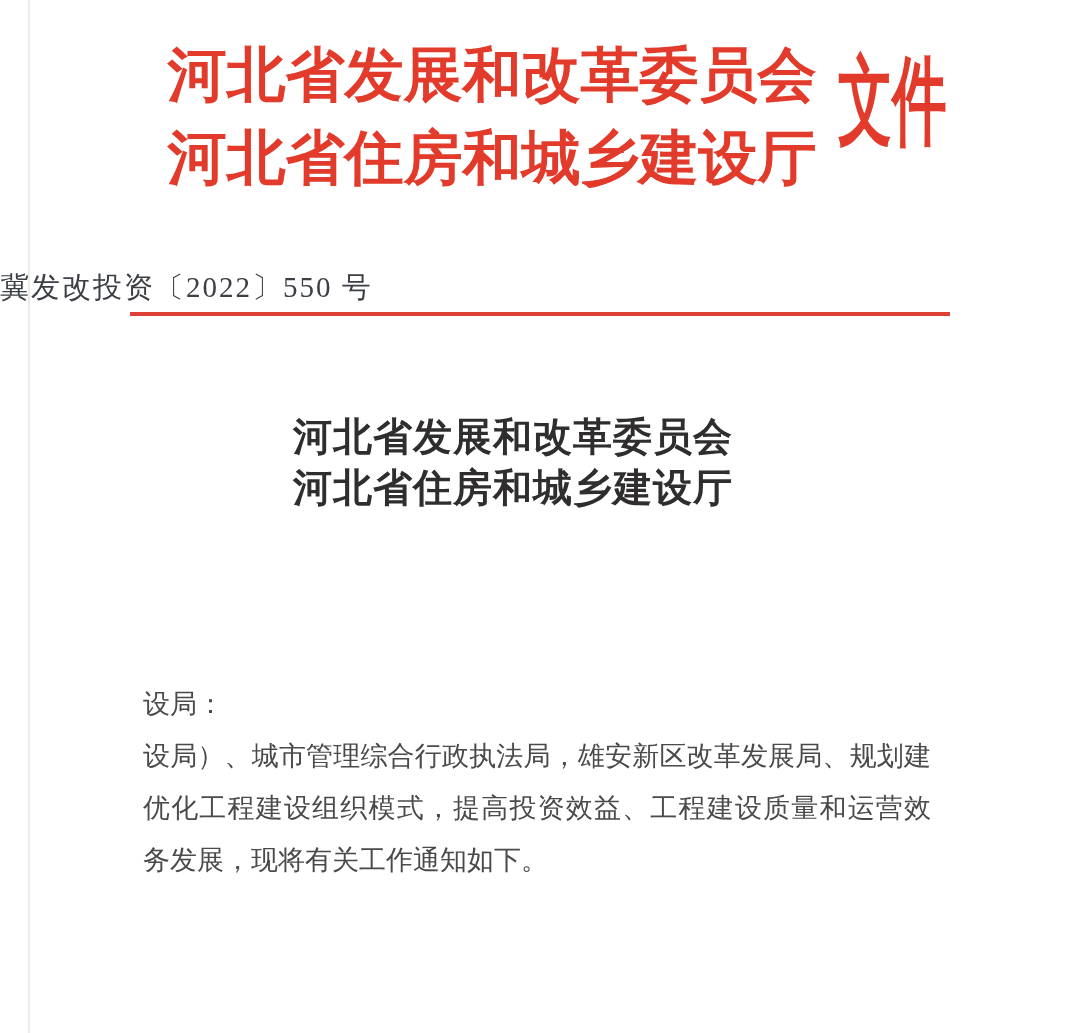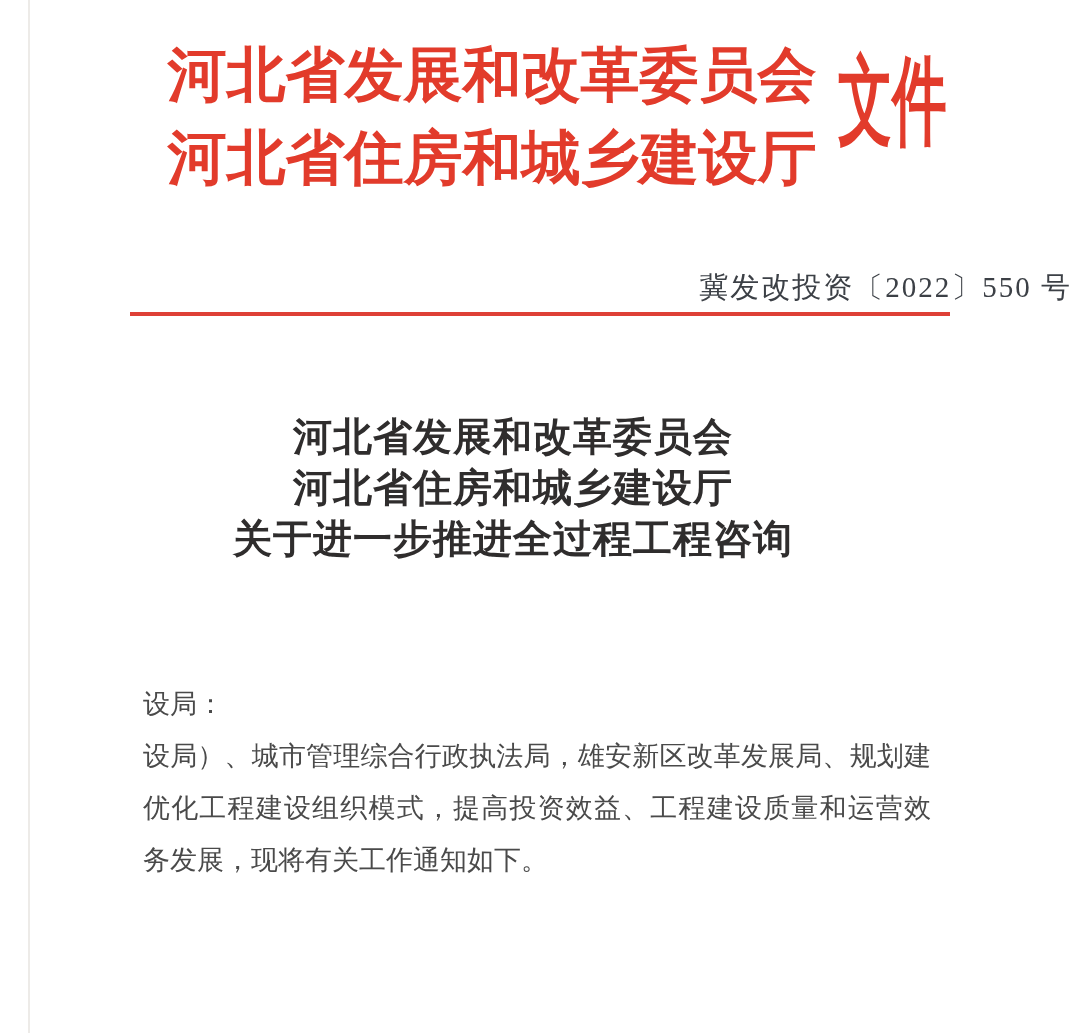--- a/index.html
+++ b/index.html
@@ -50,21 +50,21 @@
     white-space: nowrap;
     transform: scaleX(0.56);
     transform-origin: left top;
   }
   
   .doc-number {
     position: absolute;
     top: 268px;
     left: 0;
     width: 1072px;
-    text-align: right;
+    text-align: left;
     font-size: 29px;
     color: #3c4046;
     letter-spacing: 2px;
   }
   
   .red-rule {
     position: absolute;
     top: 312px;
     left: 130px;
     width: 820px;
@@ -123,21 +123,20 @@
   </div>
   <div class="letterhead-doctype">文件</div>
 
   <div class="doc-number">冀发改投资〔2022〕550 号</div>
 
   <div class="red-rule"></div>
 
   <div class="title-block">
     <div>河北省发展和改革委员会</div>
     <div>河北省住房和城乡建设厅</div>
-    <div>关于进一步推进全过程工程咨询</div>
   </div>
 
   <div class="body-block">
     <div class="body-line">设局：</div>
     <div class="body-line fill">设局）、城市管理综合行政执法局，雄安新区改革发展局、规划建</div>
     <div class="body-line fill">优化工程建设组织模式，提高投资效益、工程建设质量和运营效</div>
     <div class="body-line">务发展，现将有关工作通知如下。</div>
   </div>
 
 </div>

